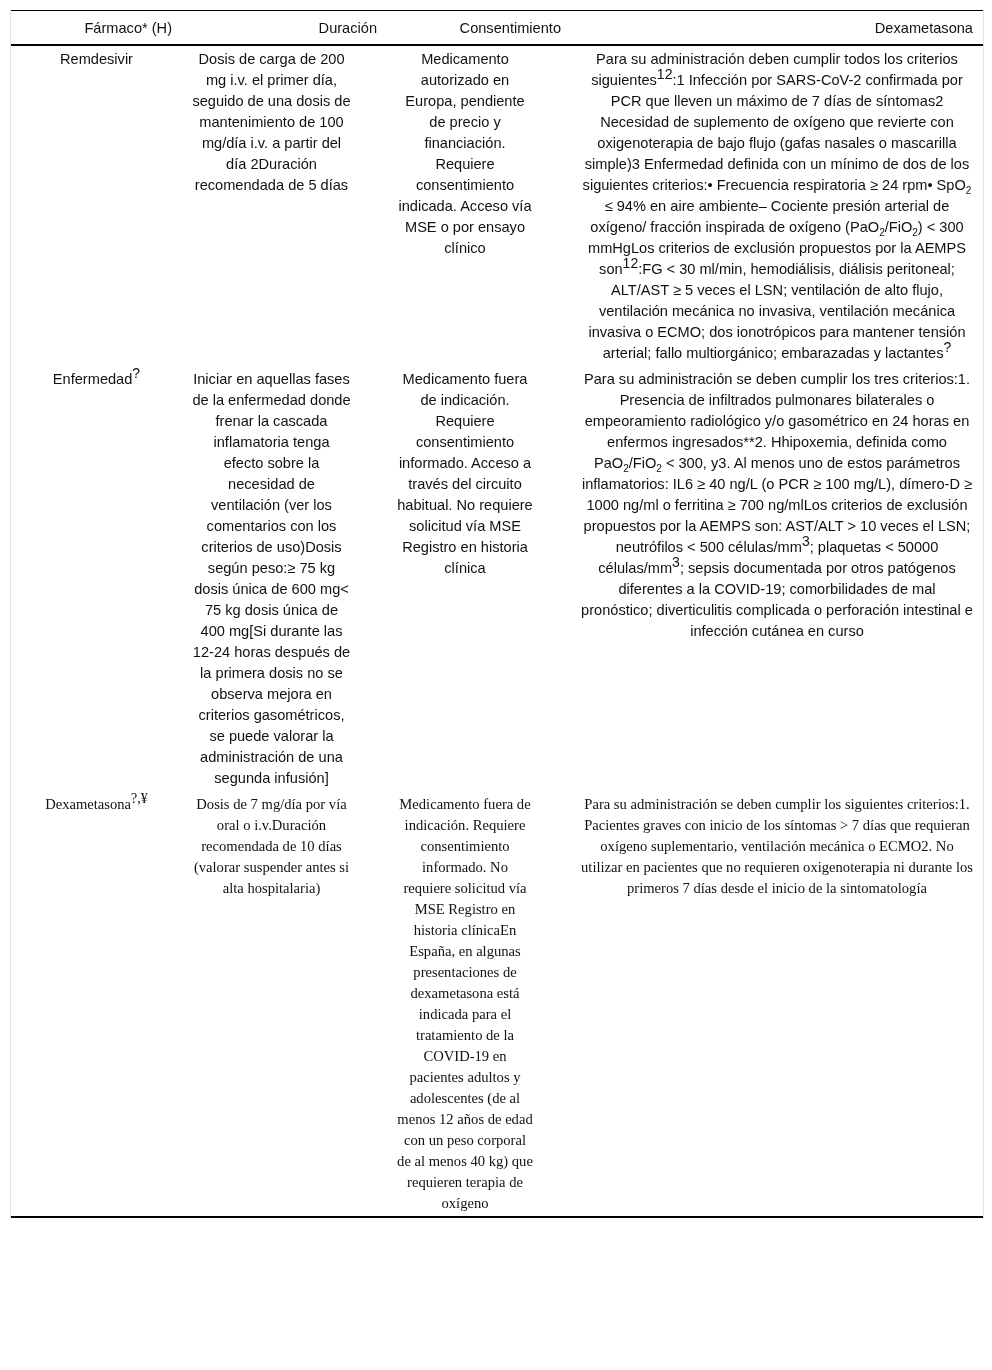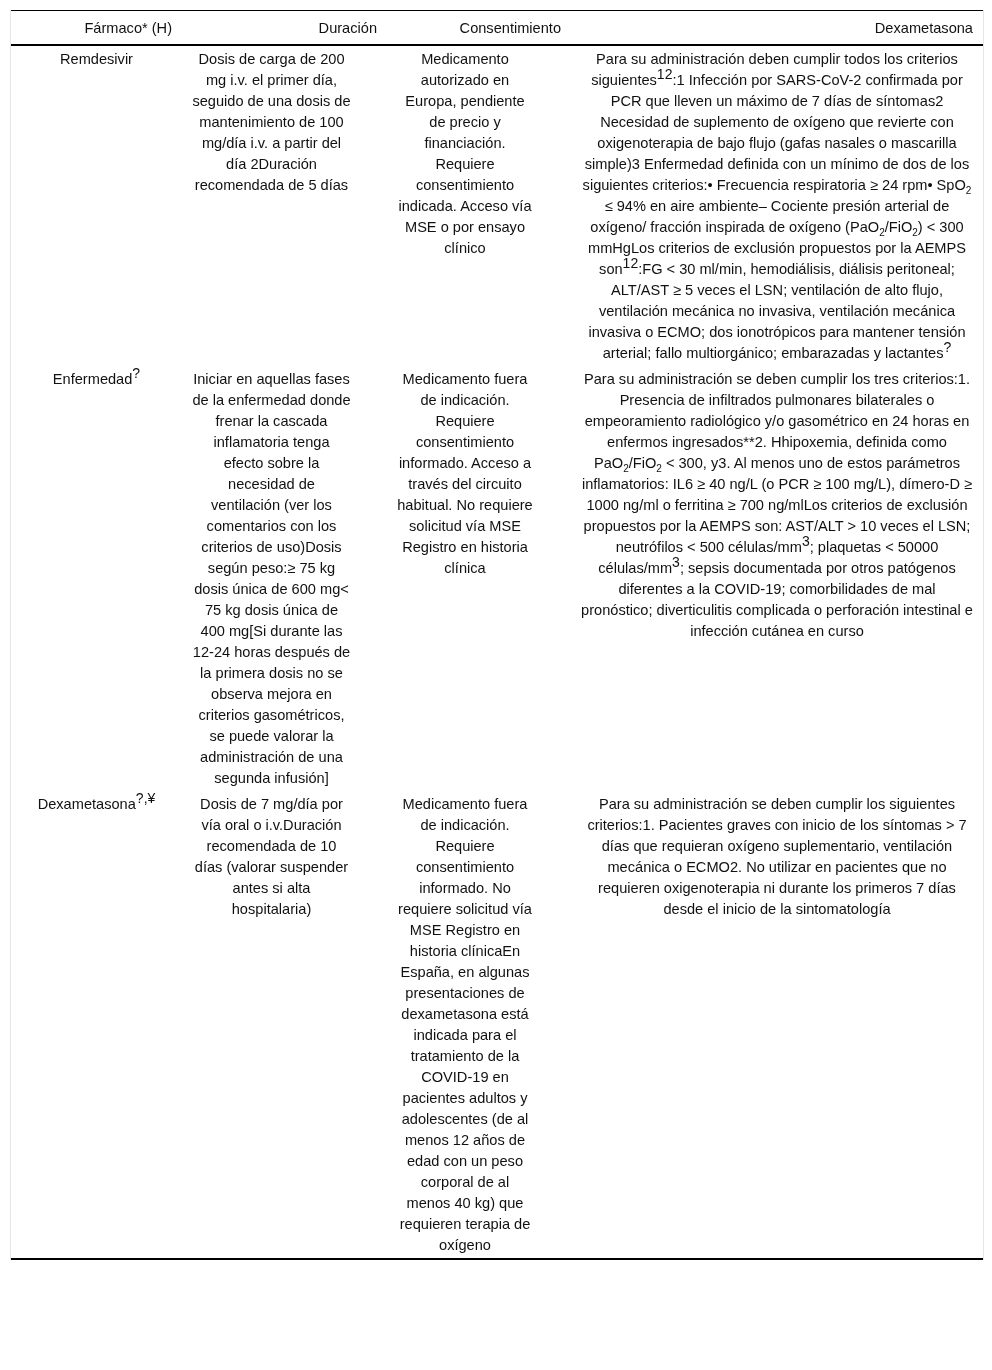--- a/index.html
+++ b/index.html
@@ -9,21 +9,21 @@
     font-size: 14.6px; color: #111111;
   }
   .table-wrap {
     position: absolute; left: 10px; top: 10px; width: 972px;
     border-left: 1px solid #e6e6e6; border-right: 1px solid #e6e6e6;
   }
   table {
     width: 100%; border-collapse: collapse; table-layout: fixed;
   }
   thead tr { border-top: 1.5px solid #000; border-bottom: 2.5px solid #000; }
-  tbody tr:last-child { border-bottom: 2px solid #000; }
+  tbody tr:last-child { border-bottom: 2px solid #000; font-family: Liberation Serif, serif; }
   th {
     font-weight: normal; text-align: right; vertical-align: top;
     padding: 7px 10px 6px 10px; line-height: 20px;
   }
   td {
     vertical-align: top; text-align: center;
     padding: 3px 10px 2px 10px; line-height: 21px;
     white-space: pre-line;
   }
   col.c1 { width: 171px; }

